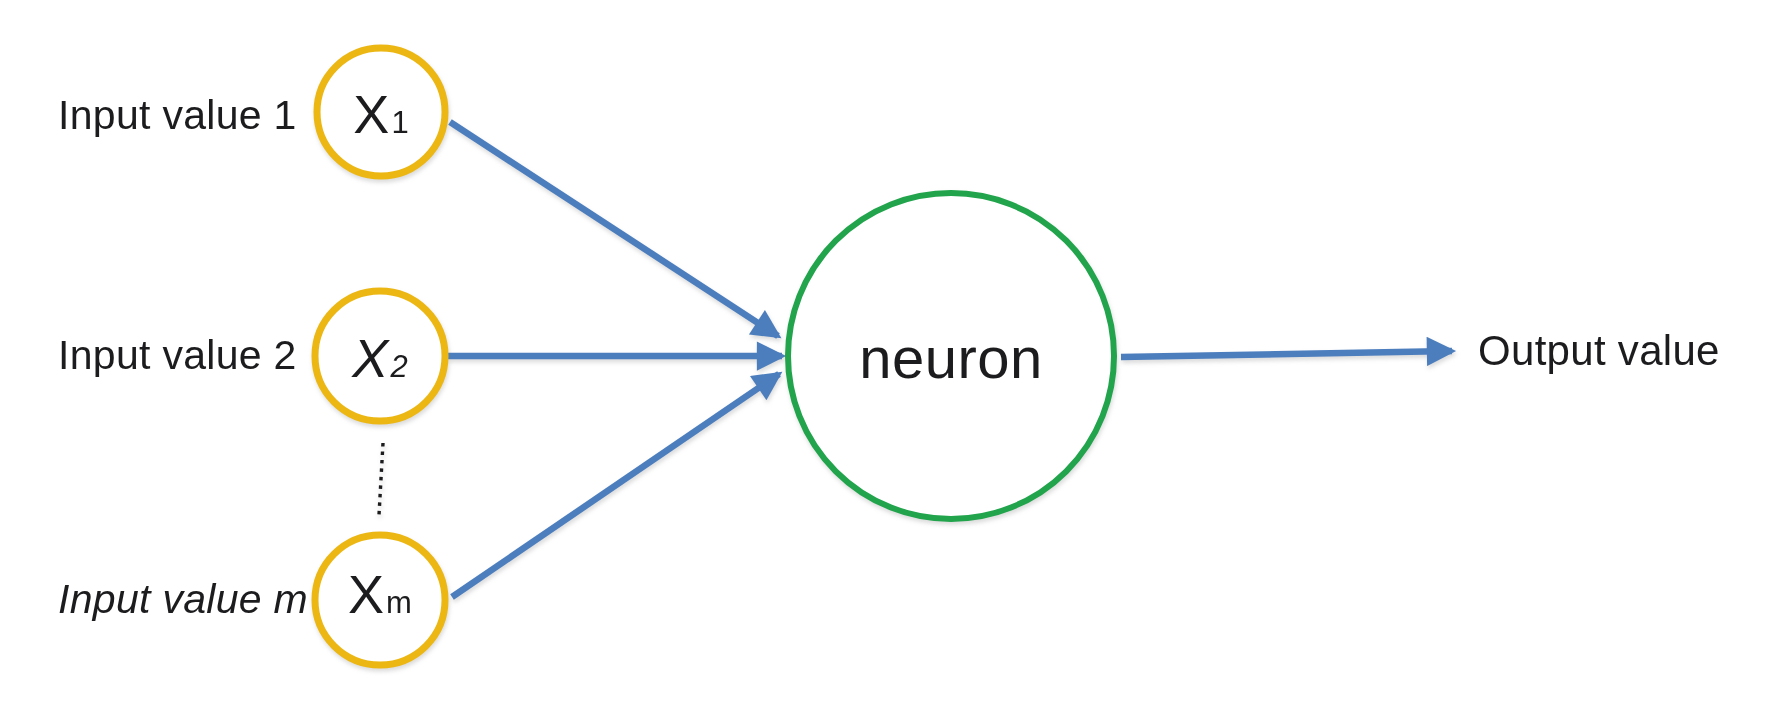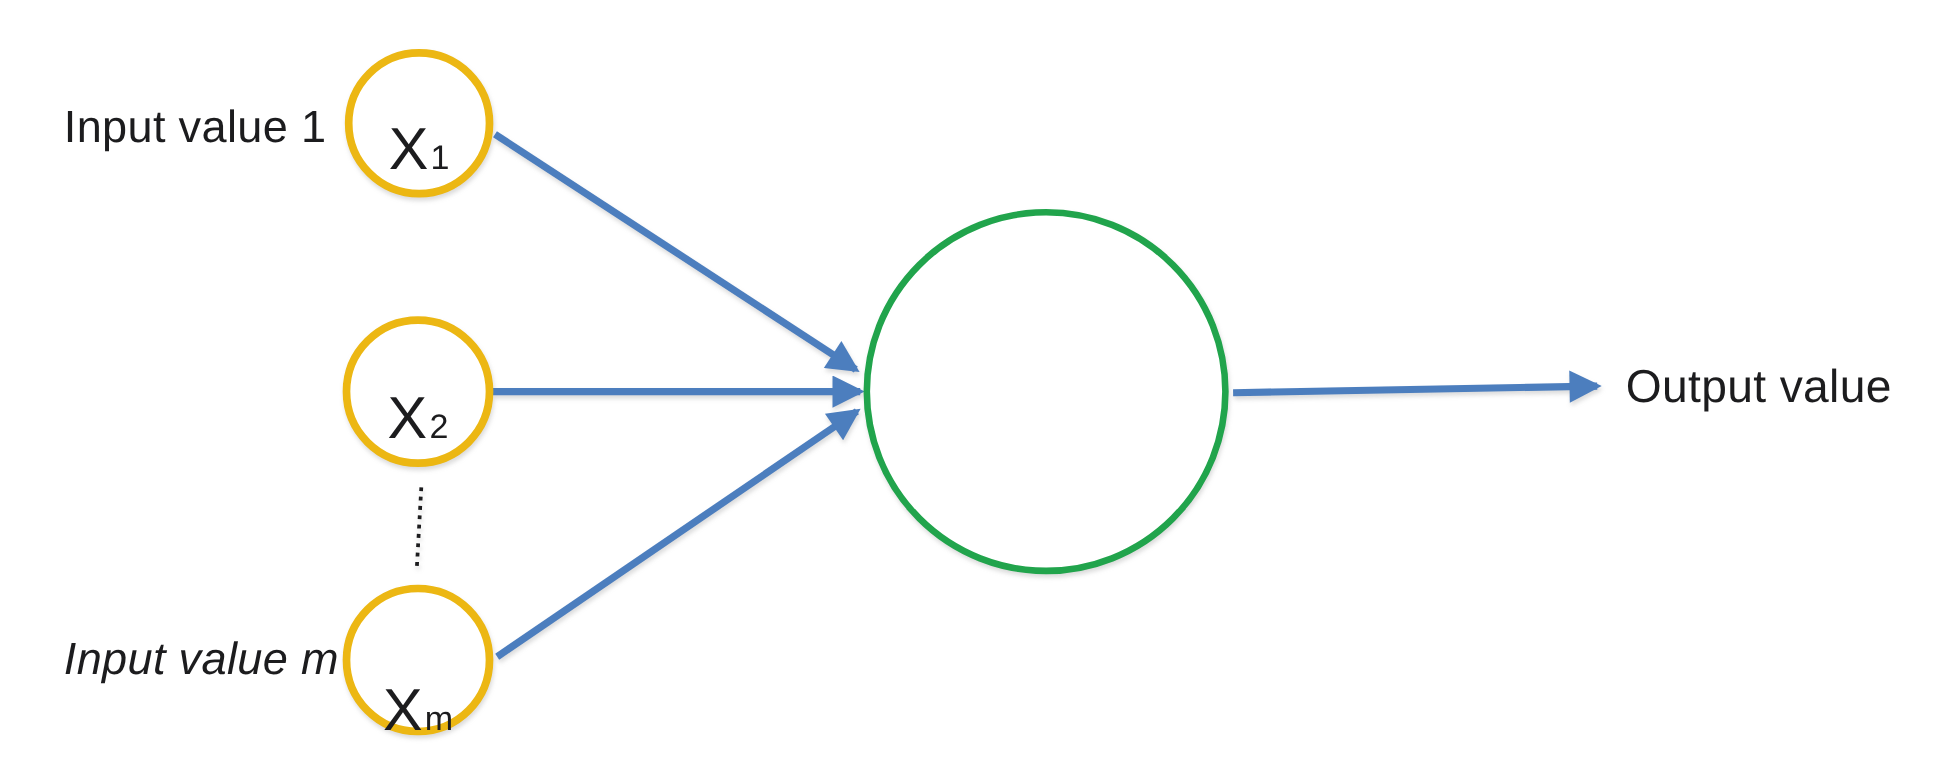--- a/index.html
+++ b/index.html
@@ -56,21 +56,20 @@
     line-height: 1;
   }
   .row-label {
     font-size: 41px;
     letter-spacing: 0.3px;
     transform: translateY(-52%);
   }
   .node-label {
     font-size: 54px;
     transform: translate(-50%, -50%);
-    margin-top: 22px;
   }
   .node-label .sub {
     font-size: 31px;
     margin-left: 2px;
   }
   .neuron-label {
     font-size: 58px;
     letter-spacing: 0.5px;
     transform: translate(-50%, -50%);
   }
@@ -100,22 +99,24 @@
     <line class="dotted" x1="383" y1="443" x2="379" y2="515"></line>
 
     <circle class="node-circle" cx="381" cy="112" r="64"></circle>
     <circle class="node-circle" cx="380" cy="356" r="65"></circle>
     <circle class="node-circle" cx="380" cy="600" r="65"></circle>
 
     <circle class="neuron-circle" cx="951" cy="356" r="163"></circle>
   </svg>
 
   <div class="label row-label" style="left:58px; top:116px;">Input value 1</div>
+  <div class="label row-label" style="left:58px; top:356px;">Input value 2</div>
   <div class="label row-label" style="left:58px; top:600px;font-style:italic;">Input value m</div>
 
   <div class="label node-label" style="left:381px; top:114px;"><span>X</span><span class="sub">1</span></div>
-  <div class="label node-label" style="left:380px; top:358px;"><span>X</span><span class="sub">2</span></div>
-  <div class="label node-label" style="left:380px; top:624px;text-align:right;"><span>X</span><span class="sub">m</span></div>
+  <div class="label node-label" style="left:380px; top:358px;font-style:italic;"><span>X</span><span class="sub">2</span></div>
+  <div class="label node-label" style="left:380px; top:594px;text-align:right;"><span>X</span><span class="sub">m</span></div>
 
+  <div class="label neuron-label" style="left:951px; top:358px;">neuron</div>
 
   <div class="label output-label" style="left:1478px; top:352px;">Output value</div>
 
 </div>
 
 </body></html>

